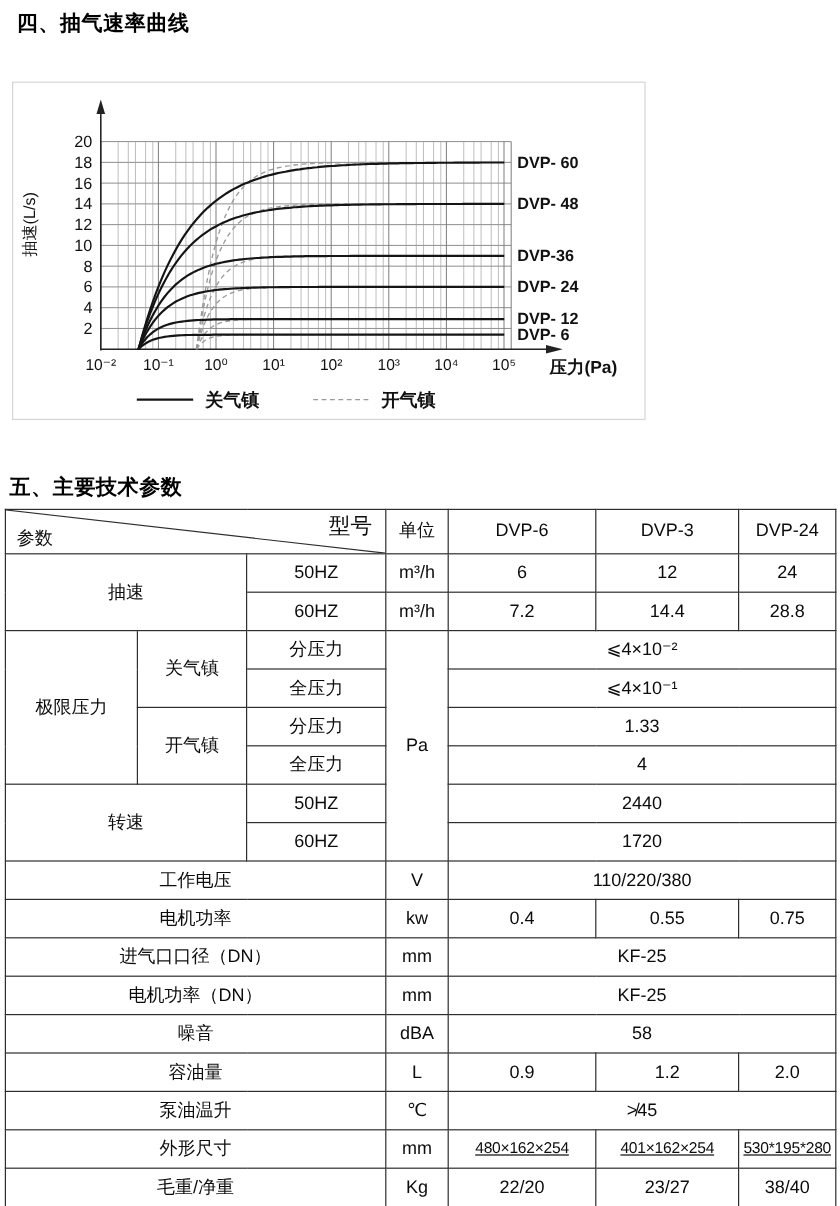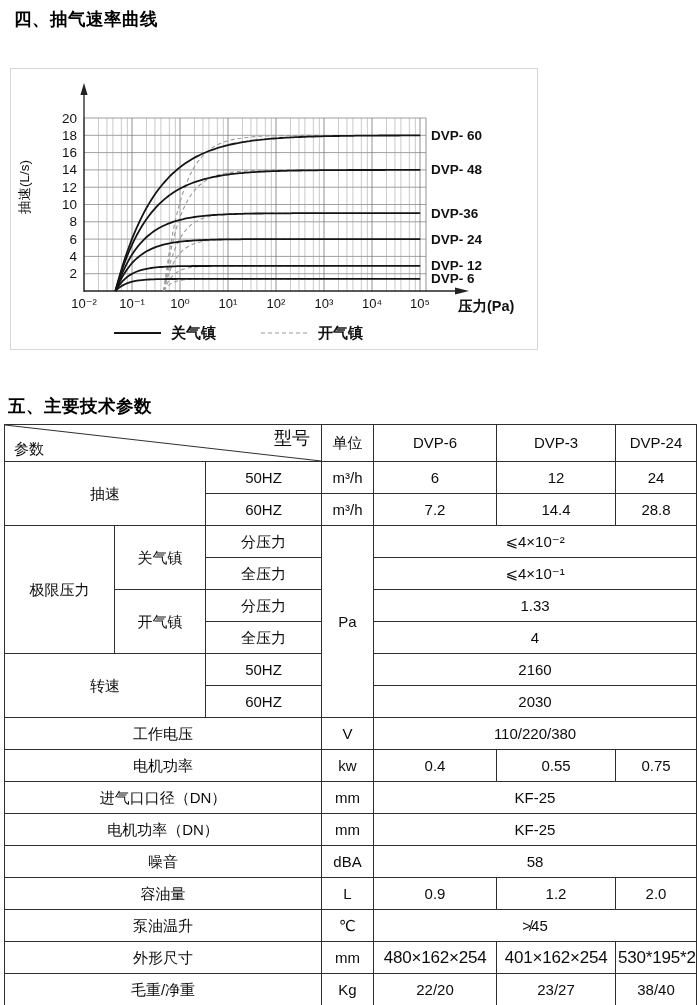--- a/index.html
+++ b/index.html
@@ -22,21 +22,21 @@
   }
   table.params td{
     border:1px solid #2e2e2e;text-align:center;vertical-align:middle;
     padding:0 2px;height:31px;line-height:1.15;overflow:hidden;
   }
   table.params tr.hdr td{height:36px;}
   td.diag{position:relative;padding:0;}
   td.diag svg{position:absolute;left:0;top:0;width:100%;height:100%;}
   td.diag .p1{position:absolute;left:9px;bottom:4px;font-size:15px;}
   td.diag .p2{position:absolute;right:11px;top:3px;font-size:18px;}
-  td.small{font-size:17px;letter-spacing:-0.2px;}
+  td.small{font-size:13px;letter-spacing:-0.2px;text-decoration:underline;}
 </style>
 </head>
 <body>
 
 <div class="page">
 
   <div class="sec-title" id="title-curve">四、抽气速率曲线</div>
 
   <div class="chart-box">
     <svg id="speed-chart-svg" width="524" height="278" viewBox="0 0 524 278">
@@ -203,25 +203,25 @@
         <td colspan="3">1.33</td>
       </tr>
       <tr>
         <td>全压力</td>
         <td colspan="3">4</td>
       </tr>
 
       <tr>
         <td colspan="2" rowspan="2">转速</td>
         <td>50HZ</td>
-        <td colspan="3">2160</td>
+        <td colspan="3">2440</td>
       </tr>
       <tr>
         <td>60HZ</td>
-        <td colspan="3">2030</td>
+        <td colspan="3">1720</td>
       </tr>
 
       <tr>
         <td colspan="3">工作电压</td>
         <td>V</td>
         <td colspan="3">110/220/380</td>
       </tr>
       <tr>
         <td colspan="3">电机功率</td>
         <td>kw</td>

